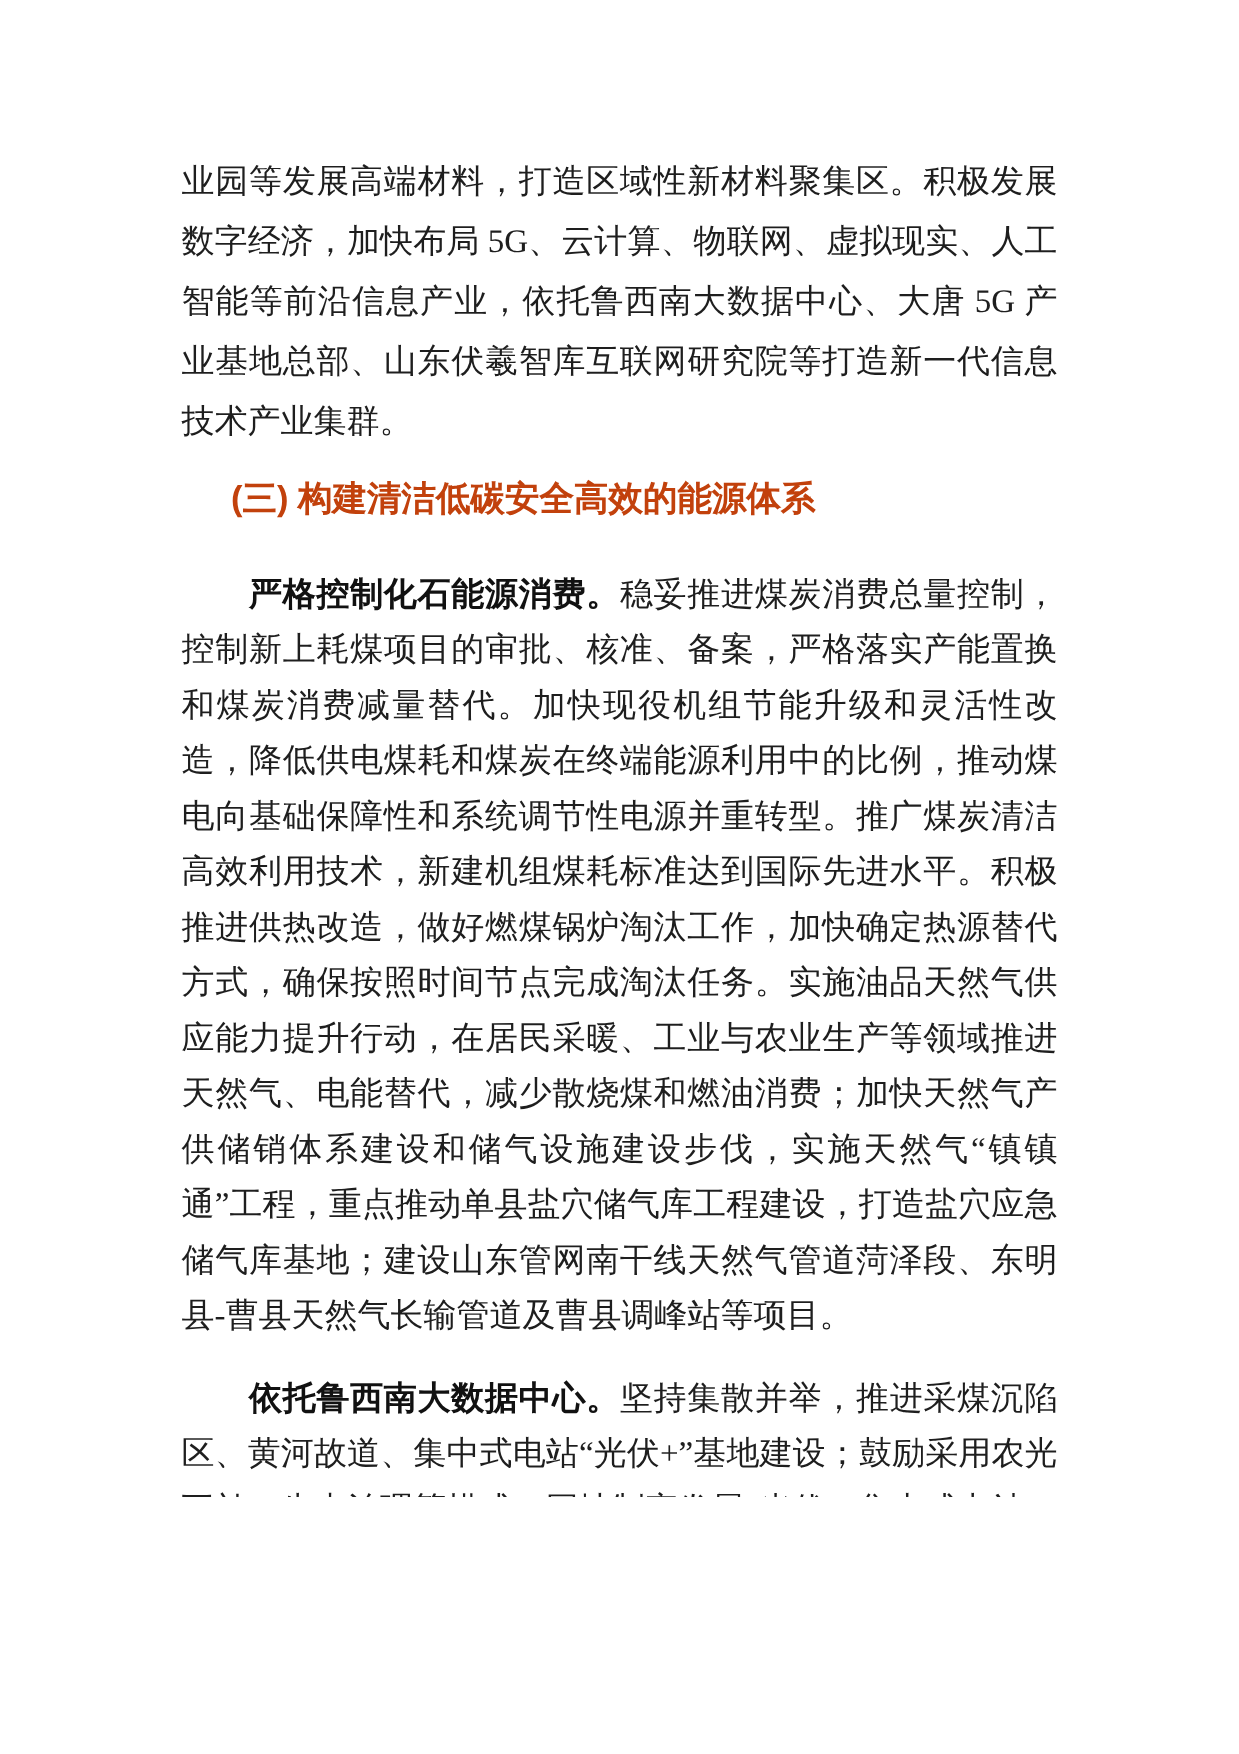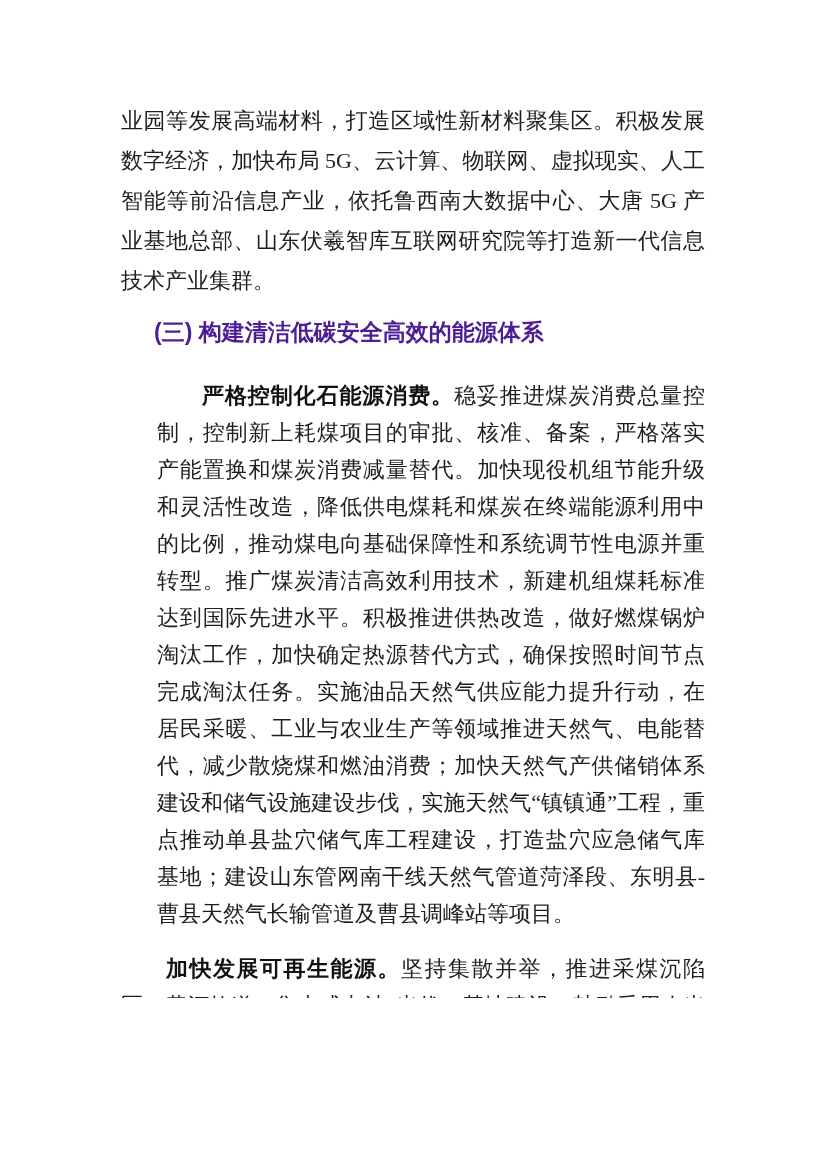--- a/index.html
+++ b/index.html
@@ -32,27 +32,26 @@
     margin-top: 101px;
     line-height: 40px;
   }
   .section-heading {
     margin: 11px 0 0 0;
     padding-left: 33px;
     font-size: 23px;
     line-height: 40px;
     font-weight: bold;
     font-family: "Liberation Sans", "DejaVu Sans", sans-serif;
-    color: #4c1d95;
+    color: #c2410c;
   }
   .para-fossil {
     margin-top: 25px;
     line-height: 37px;
     text-indent: 45px;
-    margin-left: 36px;
   }
   .para-renewable {
     margin-top: 18px;
     line-height: 37px;
     text-indent: 45px;
   }
   .lead-bold {
     font-weight: bold;
     font-family: "Liberation Sans", "DejaVu Sans", sans-serif;
     color: #111111;
@@ -74,18 +73,18 @@
 
 <div class="page">
   <div class="content">
 
     <p class="para para-continuation">业园等发展高端材料，打造区域性新材料聚集区。积极发展数字经济，加快布局 5G、云计算、物联网、虚拟现实、人工智能等前沿信息产业，依托鲁西南大数据中心、大唐 5G 产业基地总部、山东伏羲智库互联网研究院等打造新一代信息技术产业集群。</p>
 
     <h3 class="section-heading">(三) 构建清洁低碳安全高效的能源体系</h3>
 
     <p class="para para-fossil"><span class="lead-bold">严格控制化石能源消费。</span><span>稳妥推进煤炭消费总量控制，控制新上耗煤项目的审批、核准、备案，严格落实产能置换和煤炭消费减量替代。加快现役机组节能升级和灵活性改造，降低供电煤耗和煤炭在终端能源利用中的比例，推动煤电向基础保障性和系统调节性电源并重转型。推广煤炭清洁高效利用技术，新建机组煤耗标准达到国际先进水平。积极推进供热改造，做好燃煤锅炉淘汰工作，加快确定热源替代方式，确保按照时间节点完成淘汰任务。实施油品天然气供应能力提升行动，在居民采暖、工业与农业生产等领域推进天然气、电能替代，减少散烧煤和燃油消费；加快天然气产供储销体系建设和储气设施建设步伐，实施天然气“镇镇通”工程，重点推动单县盐穴储气库工程建设，打造盐穴应急储气库基地；建设山东管网南干线天然气管道菏泽段、东明县-曹县天然气长输管道及曹县调峰站等项目。</span></p>
 
-    <p class="para para-renewable"><span class="lead-bold">加快发展可再生能源。</span><span>坚持集散并举，推进采煤沉陷区、黄河故道、集中式电站“光伏+”基地建设；鼓励采用农光互补、生态治理等模式，因地制宜发展“光伏+”集中式电站；支持东</span></p>
+    <p class="para para-renewable"><span class="lead-bold">依托鲁西南大数据中心。</span><span>坚持集散并举，推进采煤沉陷区、黄河故道、集中式电站“光伏+”基地建设；鼓励采用农光互补、生态治理等模式，因地制宜发展“光伏+”集中式电站；支持东</span></p>
 
   </div>
 
   <div class="folio">9</div>
 </div>
 
 </body></html>

